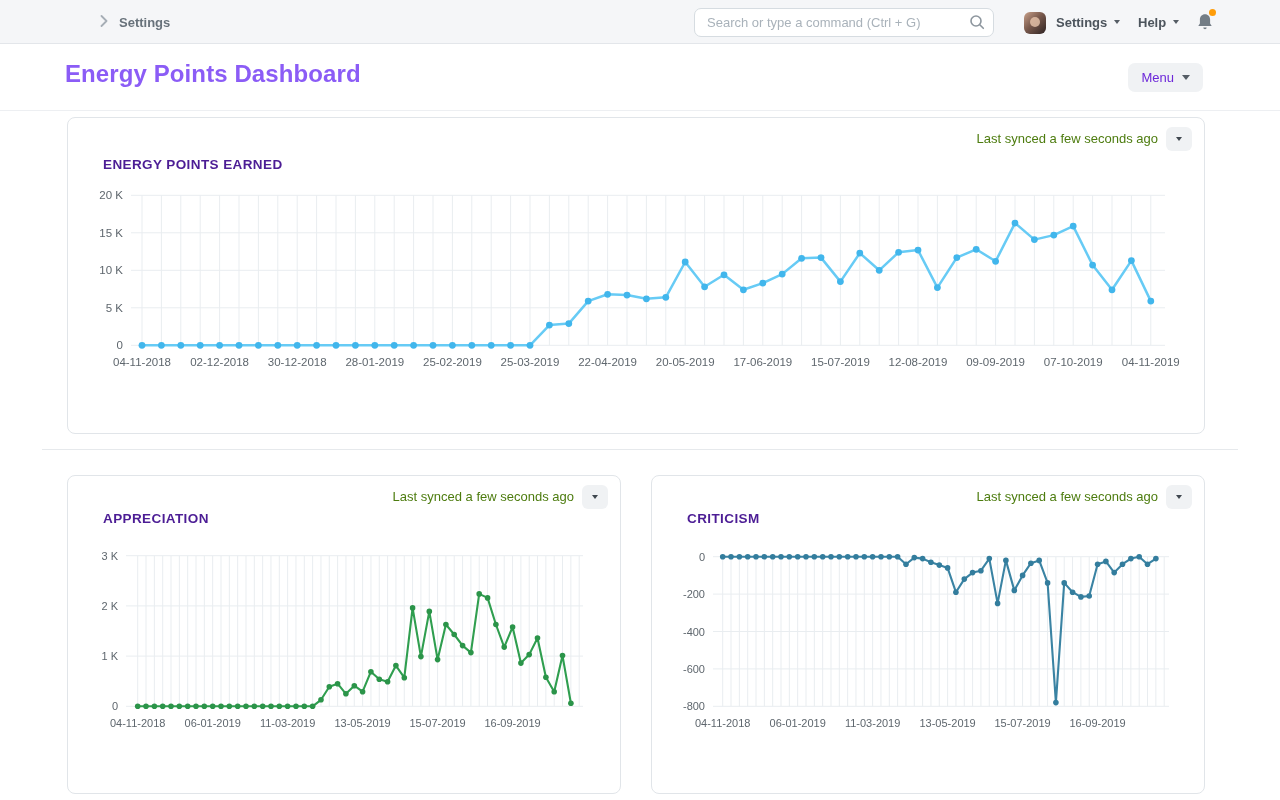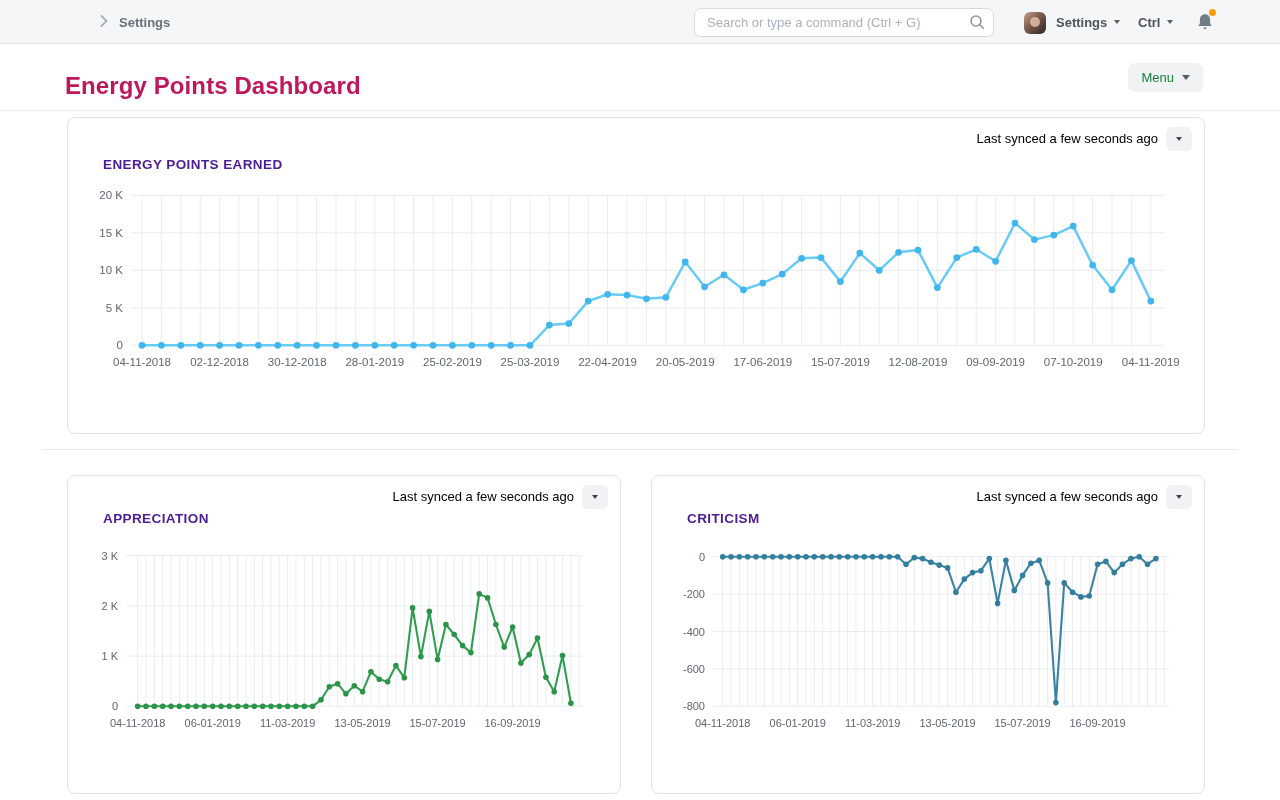--- a/index.html
+++ b/index.html
@@ -29,32 +29,32 @@
   .caret { display:inline-block; width:0; height:0;
     border-left:4px solid transparent; border-right:4px solid transparent;
     border-top:5px solid #555d65; }
   .caret.sm { border-left-width:3.5px; border-right-width:3.5px; border-top-width:4.5px; }
   .bell-wrap { position:absolute; left:1197px; top:13px; width:18px; height:20px; cursor:pointer; }
   .notif-dot { position:absolute; right:-1px; top:-4px; width:7px; height:7px; border-radius:50%; }
 
   
   .page-head { position:absolute; left:0; top:44px; width:1280px; height:67px;
     background:#fff; border-bottom:1px solid #edeff2; }
-  .page-title { position:absolute; left:65px; top:28px; font-size:24px; font-weight:bold;
-    color:#be185d; letter-spacing:.1px; }
+  .page-title { position:absolute; left:65px; top:16px; font-size:24px; font-weight:bold;
+    color:#8b5cf6; letter-spacing:.1px; }
   .menu-btn { position:absolute; right:77px; top:19px; height:29px; padding:0 13px;
     background:#f0f2f4; border:none; border-radius:7px; display:flex; align-items:center; gap:8px;
-    font-size:13px; color:#15803d; font-family:"Liberation Sans",sans-serif; cursor:pointer; }
+    font-size:13px; color:#6d28d9; font-family:"Liberation Sans",sans-serif; cursor:pointer; }
 
   
   .card { position:absolute; background:#fff; border:1px solid #e1e5e9; border-radius:8px; }
   .card-1 { left:67px; top:117px; width:1138px; height:317px; }
   .card-2 { left:67px; top:475px; width:554px; height:319px; }
   .card-3 { left:651px; top:475px; width:554px; height:319px; }
-  .sync-label { position:absolute; right:46px; top:13px; font-size:13px; color:#000000; }
+  .sync-label { position:absolute; right:46px; top:13px; font-size:13px; color:#4d7c0f; }
   .card-menu-btn { position:absolute; right:12px; top:9px; width:26px; height:24px;
     background:#f0f2f4; border:none; border-radius:6px; display:flex; align-items:center;
     justify-content:center; cursor:pointer; }
   .card-menu-btn .caret { border-top-color:#3f474f; }
   .chart-title { position:absolute; left:35px; font-size:13.5px; font-weight:bold;
     color:#4c1d95; letter-spacing:.4px; }
   .card-1 .chart-title { top:39px; }
   .card-2 .chart-title, .card-3 .chart-title { top:35px; }
   .chart-svg { position:absolute; }
   .svg-1 { left:18px; top:62px; }
@@ -90,21 +90,21 @@
     </div>
 
     <div class="avatar"></div>
 
     <div class="nav-item nav-settings">
       <span>Settings</span>
       <span class="caret sm"></span>
     </div>
 
     <div class="nav-item nav-help">
-      <span>Ctrl</span>
+      <span>Help</span>
       <span class="caret sm"></span>
     </div>
 
     <div class="bell-wrap">
       <span>
         <svg width="16" height="19" viewBox="0 0 16 19">
           <path d="M8 1.2c-3.1 0-5.1 2.3-5.1 5.2v4.1L1.3 13h13.4l-1.6-2.5V6.4c0-2.9-2-5.2-5.1-5.2z" fill="#737d86"></path>
           <path d="M6.3 14.6a1.7 1.7 0 0 0 3.4 0z" fill="#737d86"></path>
         </svg>
       </span>

